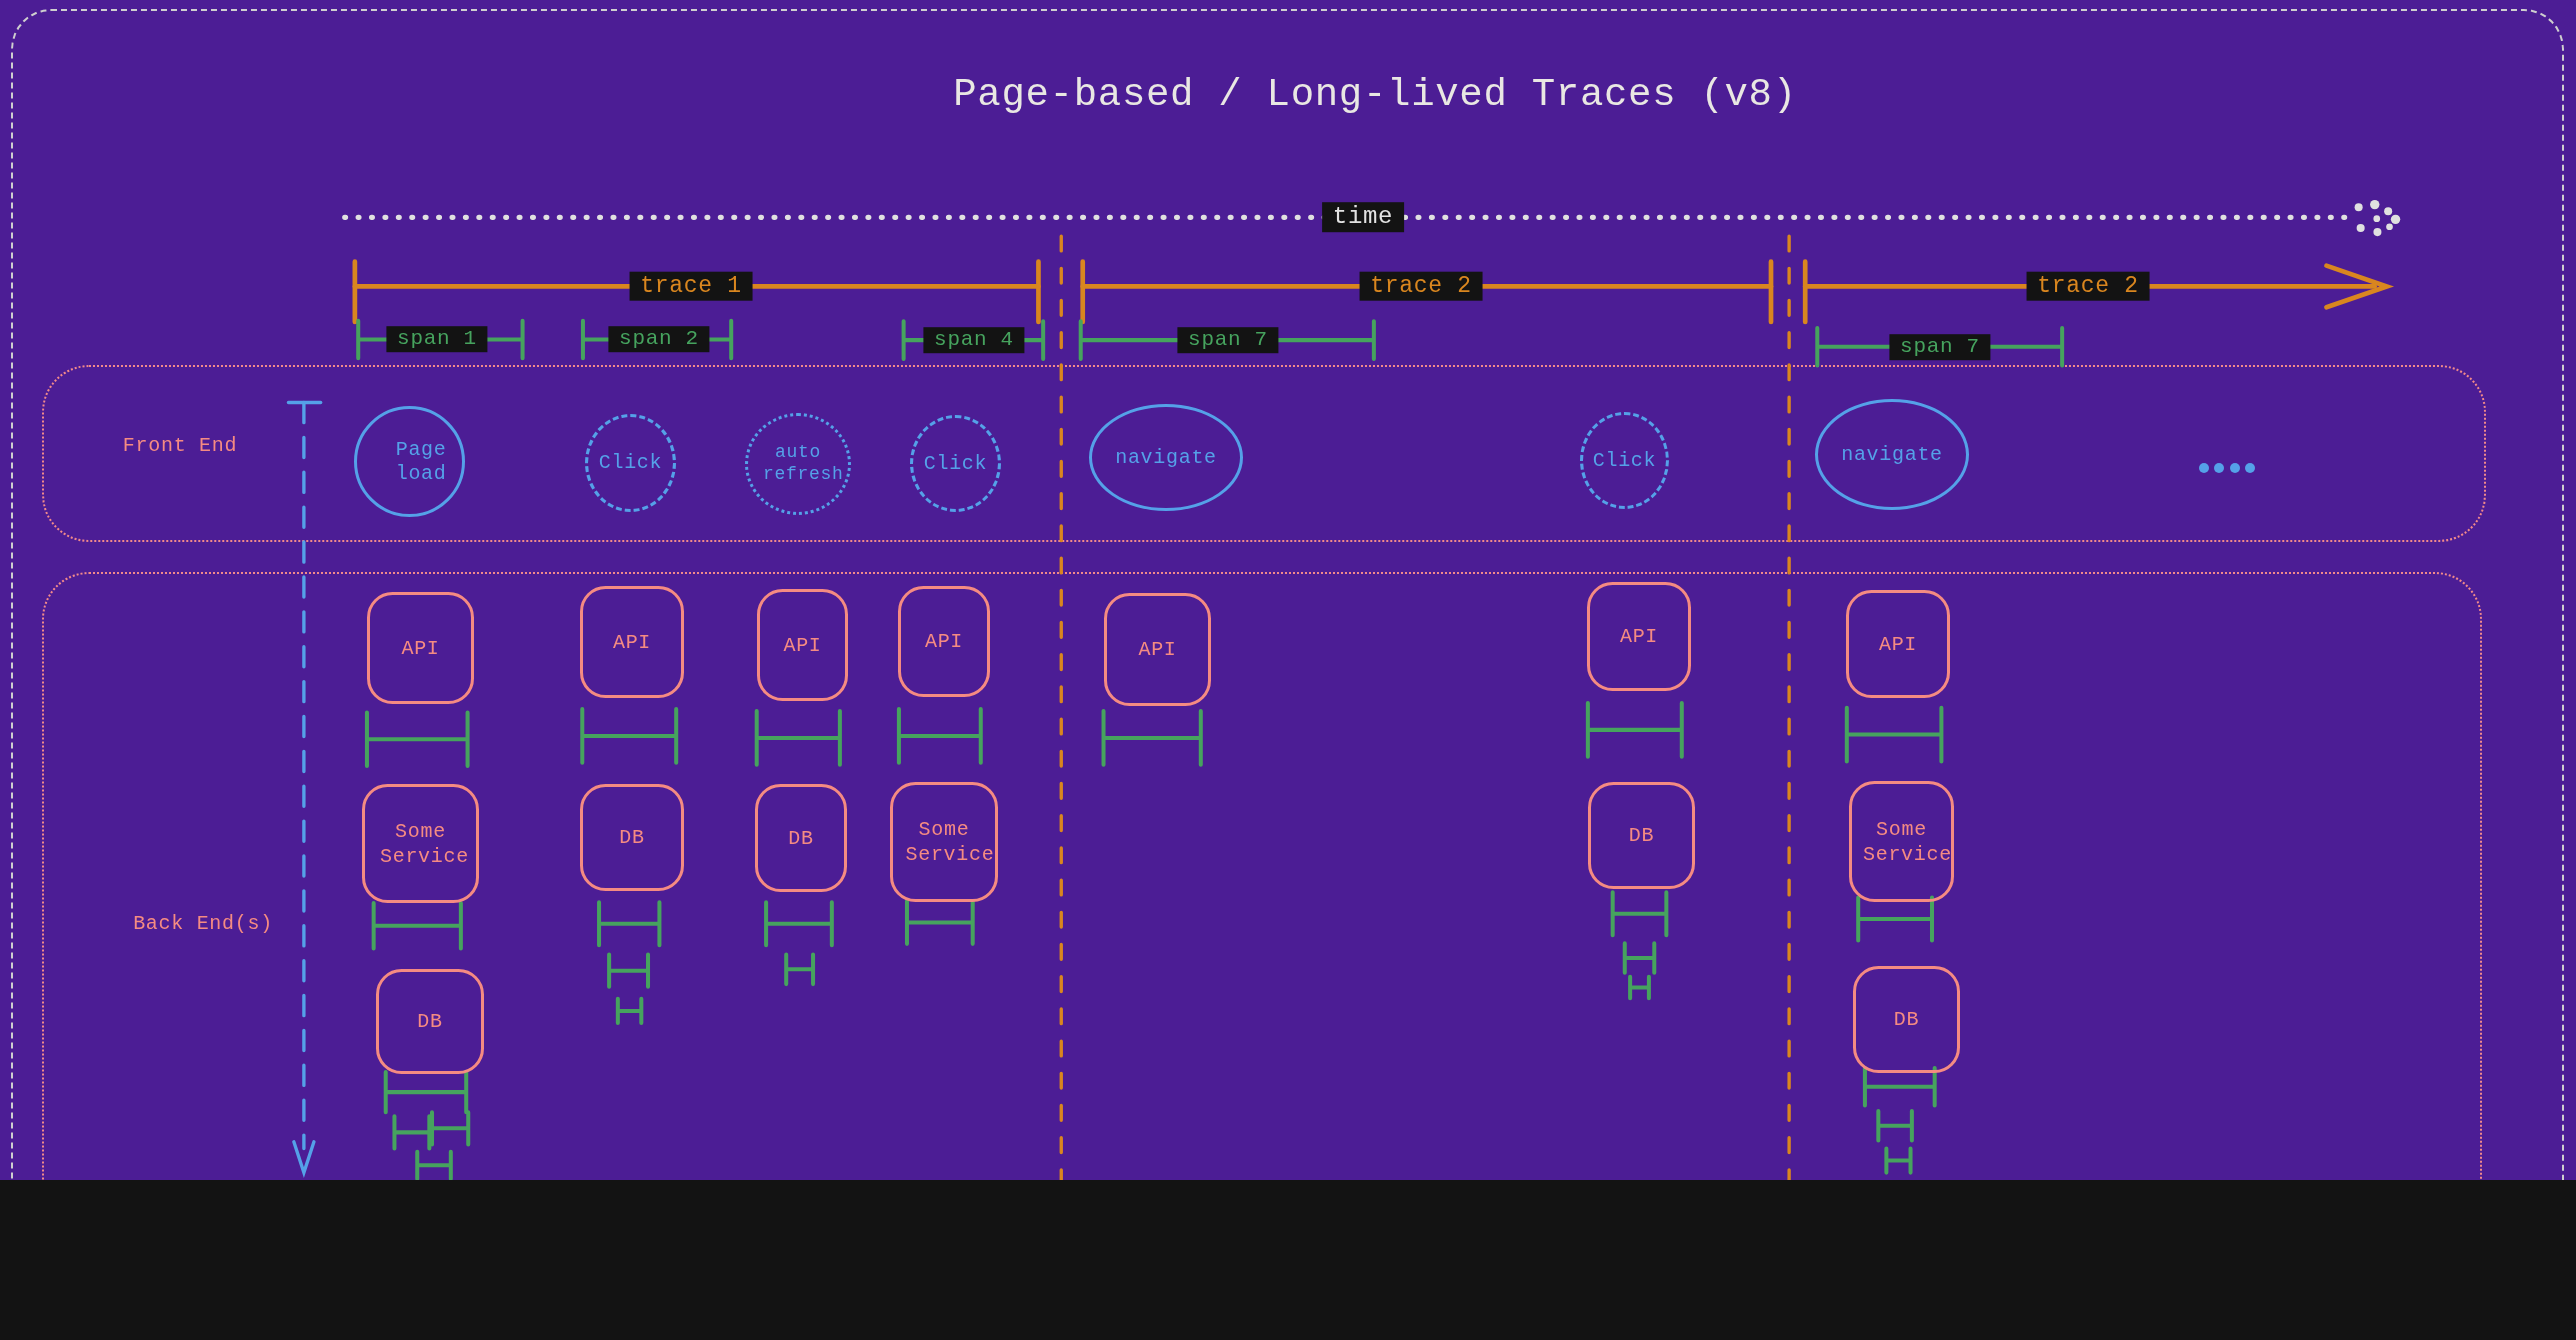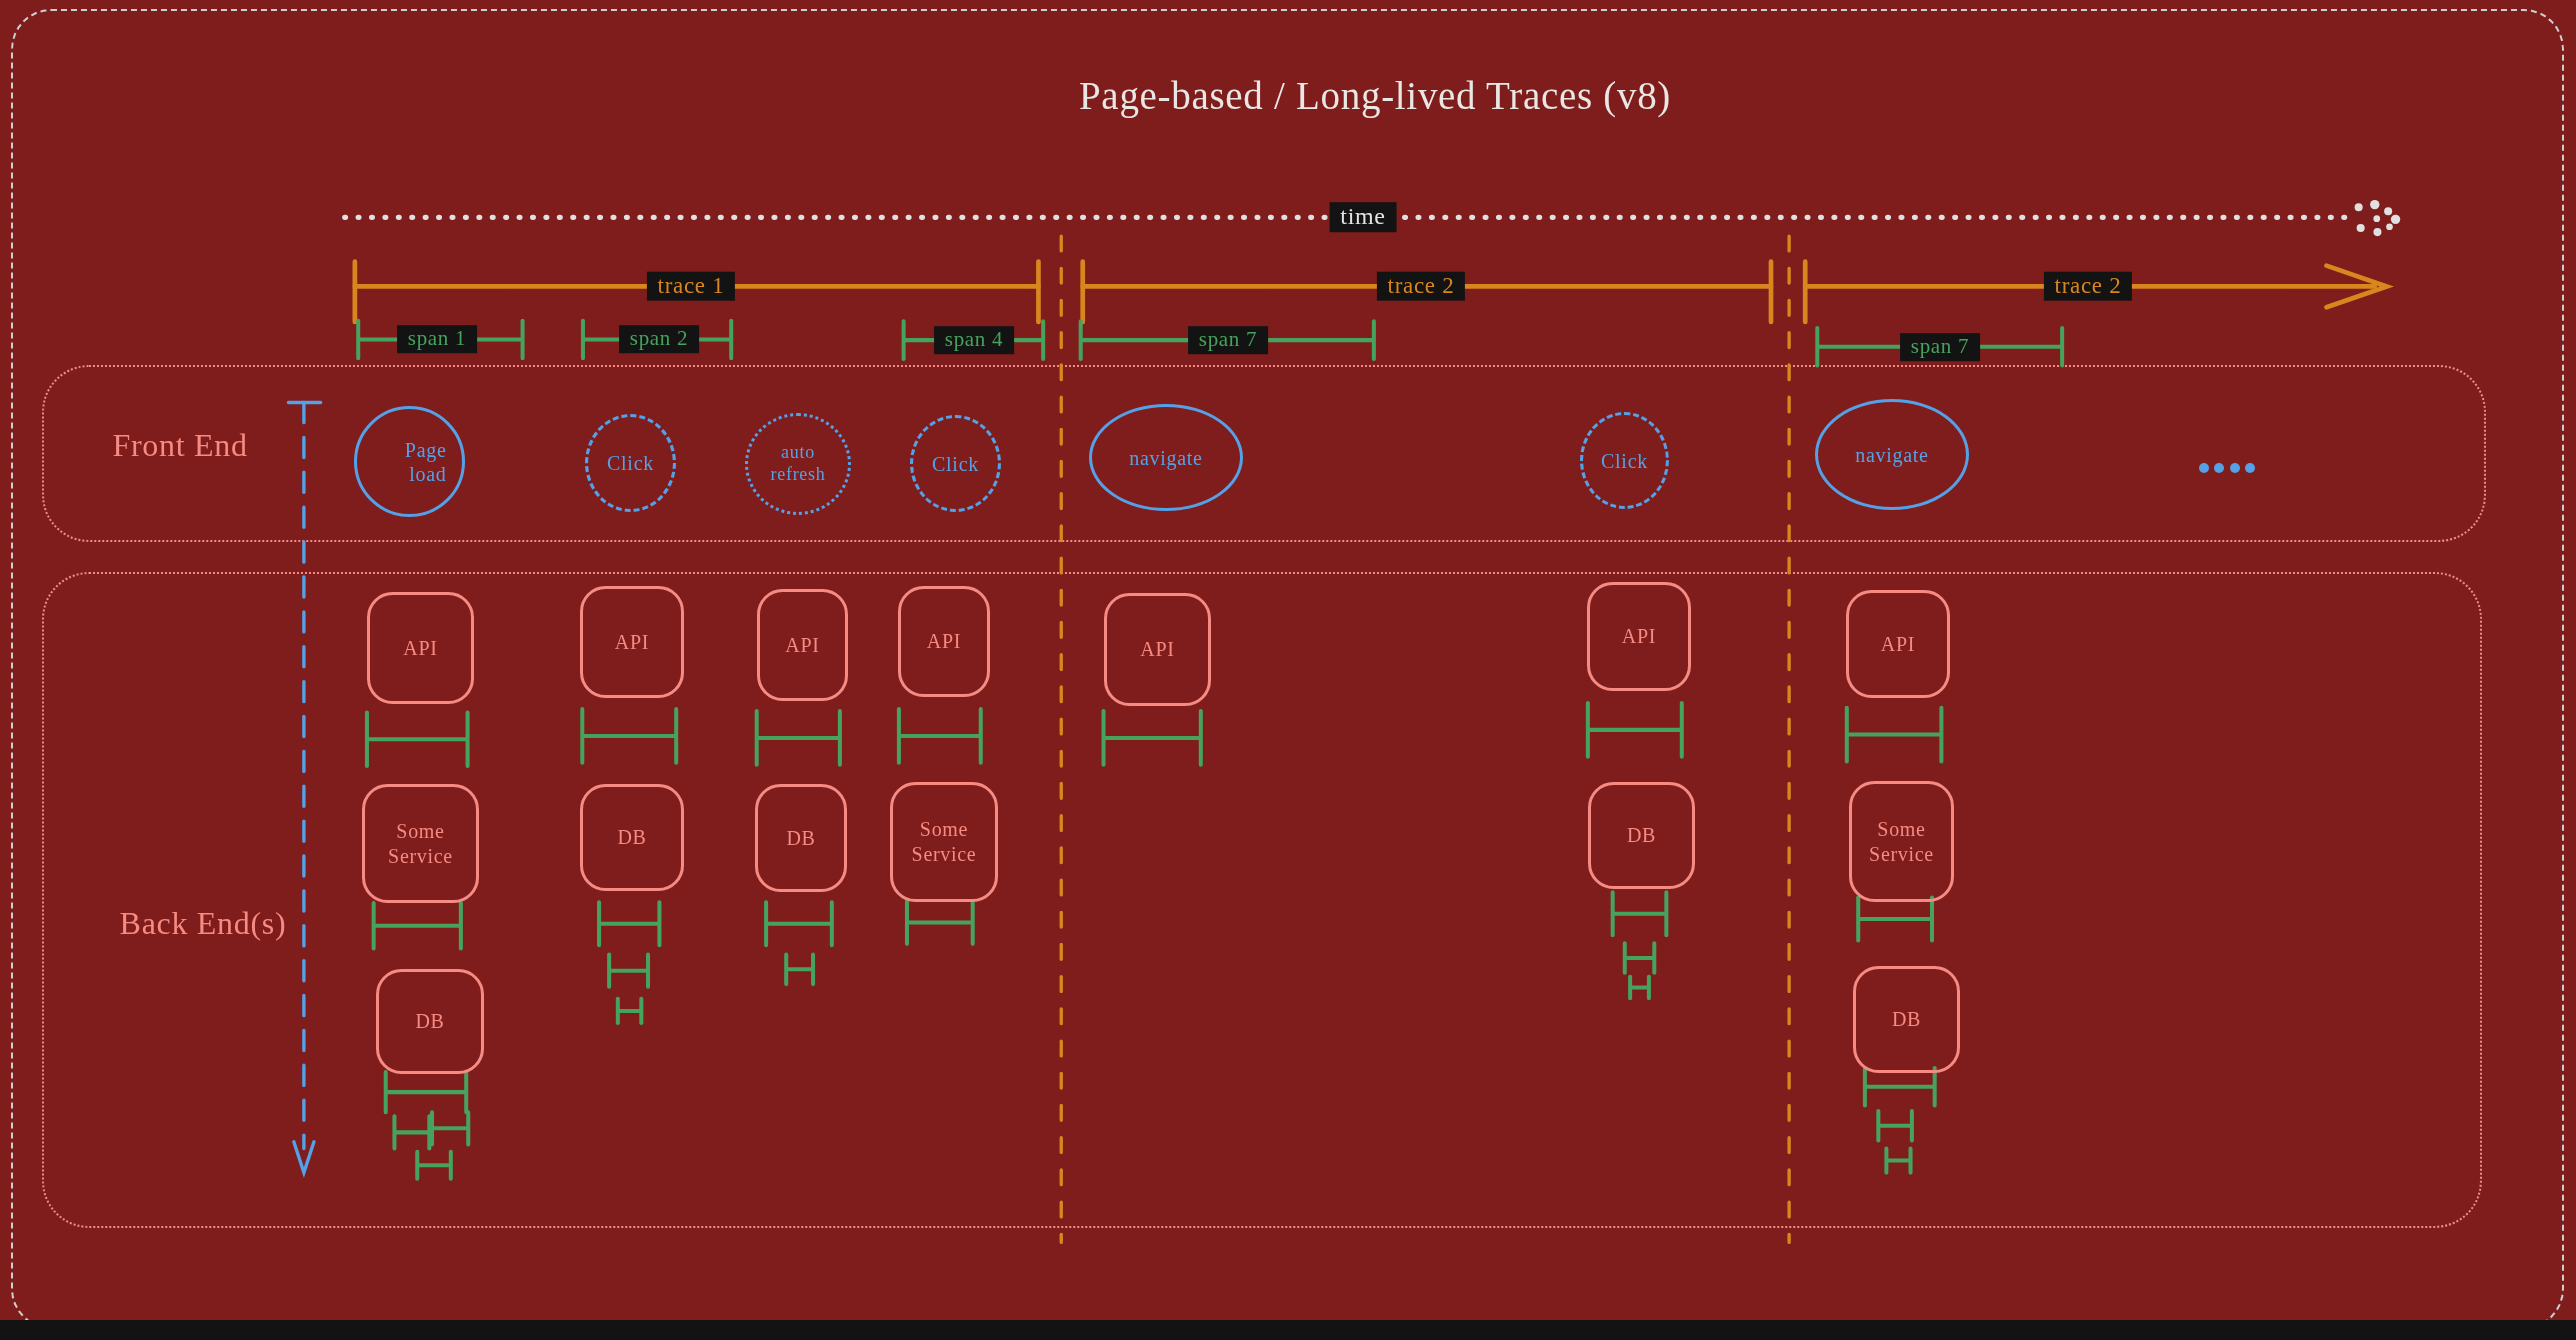--- a/index.html
+++ b/index.html
@@ -1,27 +1,27 @@
 <!DOCTYPE html>
 <html style="font-size:10.7px"><head>
 <meta charset="utf-8">
 <style>
   html,body{margin:0;padding:0;background:#131313;}
-  #canvas{position:relative;width:2576px;height:1320px;background:#7f1d1d;overflow:hidden;
-          font-family:Liberation Serif, serif;}
+  #canvas{position:relative;width:2576px;height:1180px;background:#4c1d95;overflow:hidden;
+          font-family:Liberation Mono, monospace;}
   .layer{position:absolute;left:0;top:0;width:2576px;height:1341px;}
   #outer-border{position:absolute;left:10.7px;top:9.4px;width:2549px;height:1316px;
      border:2px dashed #cfcfcf;border-radius:40px;}
   .band{position:absolute;border:2.7px dotted #f28a8a;border-radius:47px;}
   #band-frontend{left:42px;top:365px;width:2440px;height:173px;}
   #band-backend{left:42px;top:572px;width:2436px;height:652px;}
   .lbl{position:absolute;transform:translate(-50%,-50%);white-space:nowrap;letter-spacing:0.7px;}
   .on-line{background:#131313;padding:1.3px 10.7px;}
   .title{color:#e9e7e3;font-size:39px;}
-  .pink-t{color:#f58b82;font-size:32px;}
+  .pink-t{color:#f58b82;font-size:20px;}
   .green-t{color:#46a35e;font-size:21px;}
   .orange-t{color:#d9861f;font-size:23px;text-align:right;}
   .white-t{color:#e3e3e3;font-size:24px;}
   .box{position:absolute;border:3.4px solid #f58b82;border-radius:25.5px;color:#f58b82;
        display:flex;align-items:center;justify-content:center;text-align:center;
        font-size:20px;line-height:1.25;letter-spacing:0.7px;}
   .circle{position:absolute;border:3.4px solid #55a1e8;border-radius:50%;color:#55a1e8;
        display:flex;align-items:center;justify-content:center;text-align:center;
        font-size:20px;line-height:1.2;letter-spacing:0.7px;padding:4px;box-sizing:border-box;}
   .c-dashed{border-style:dashed;}

